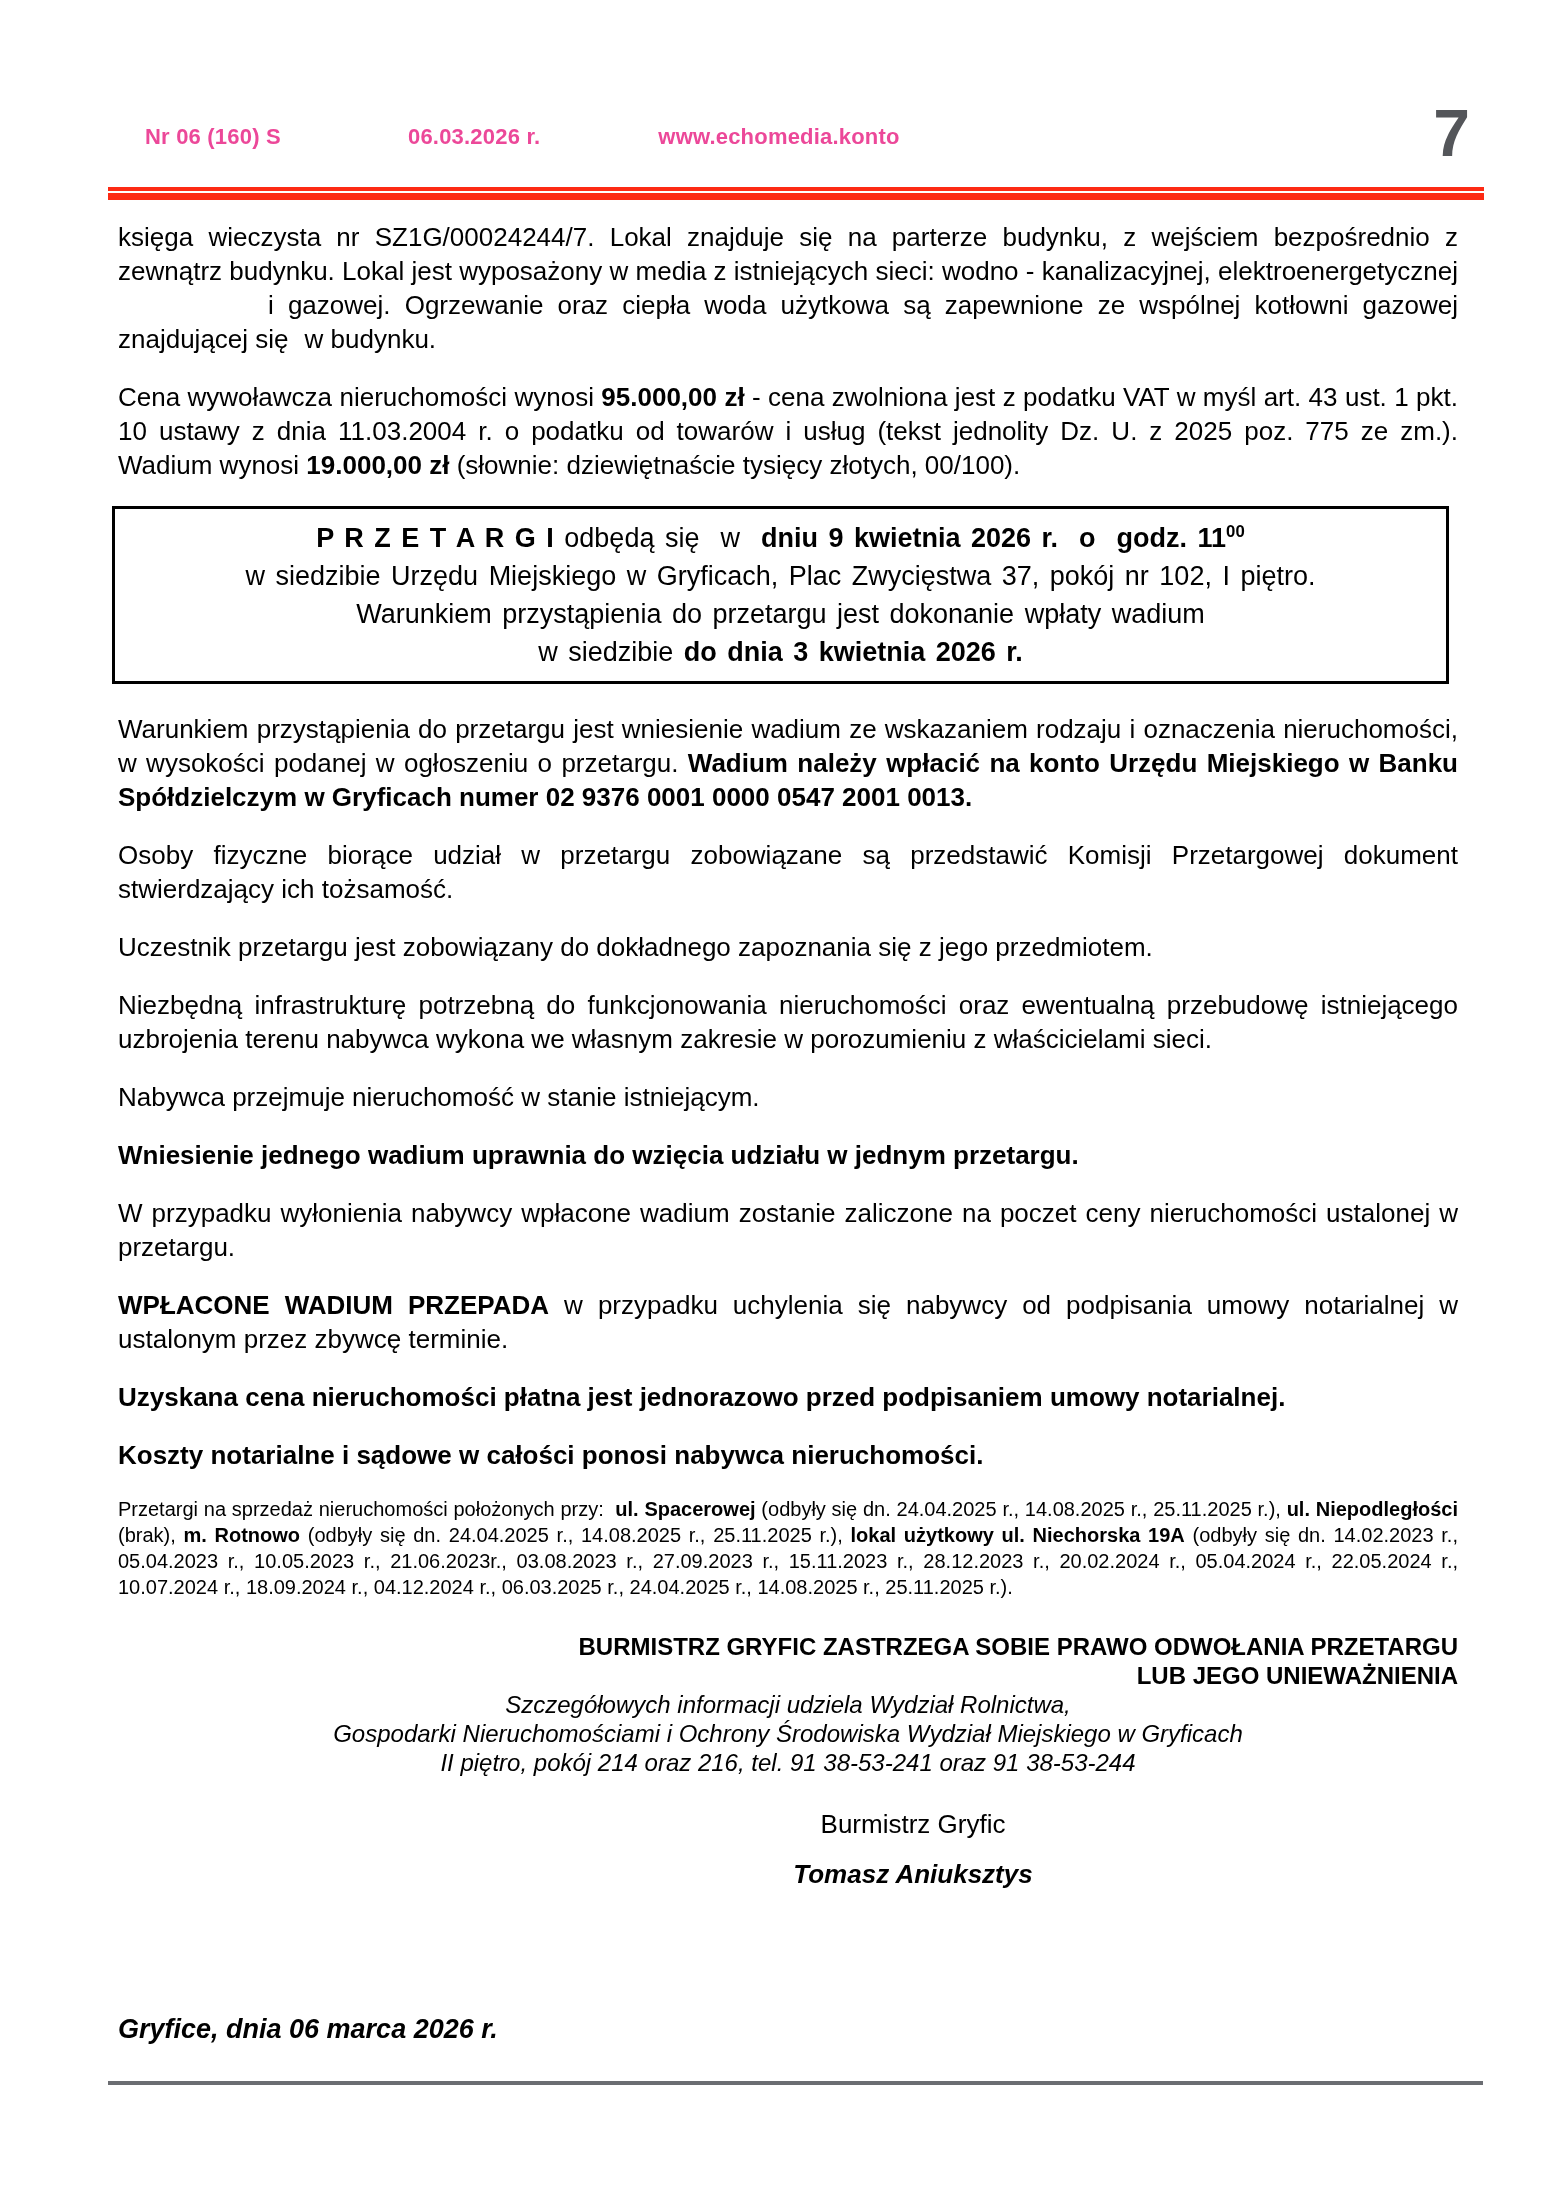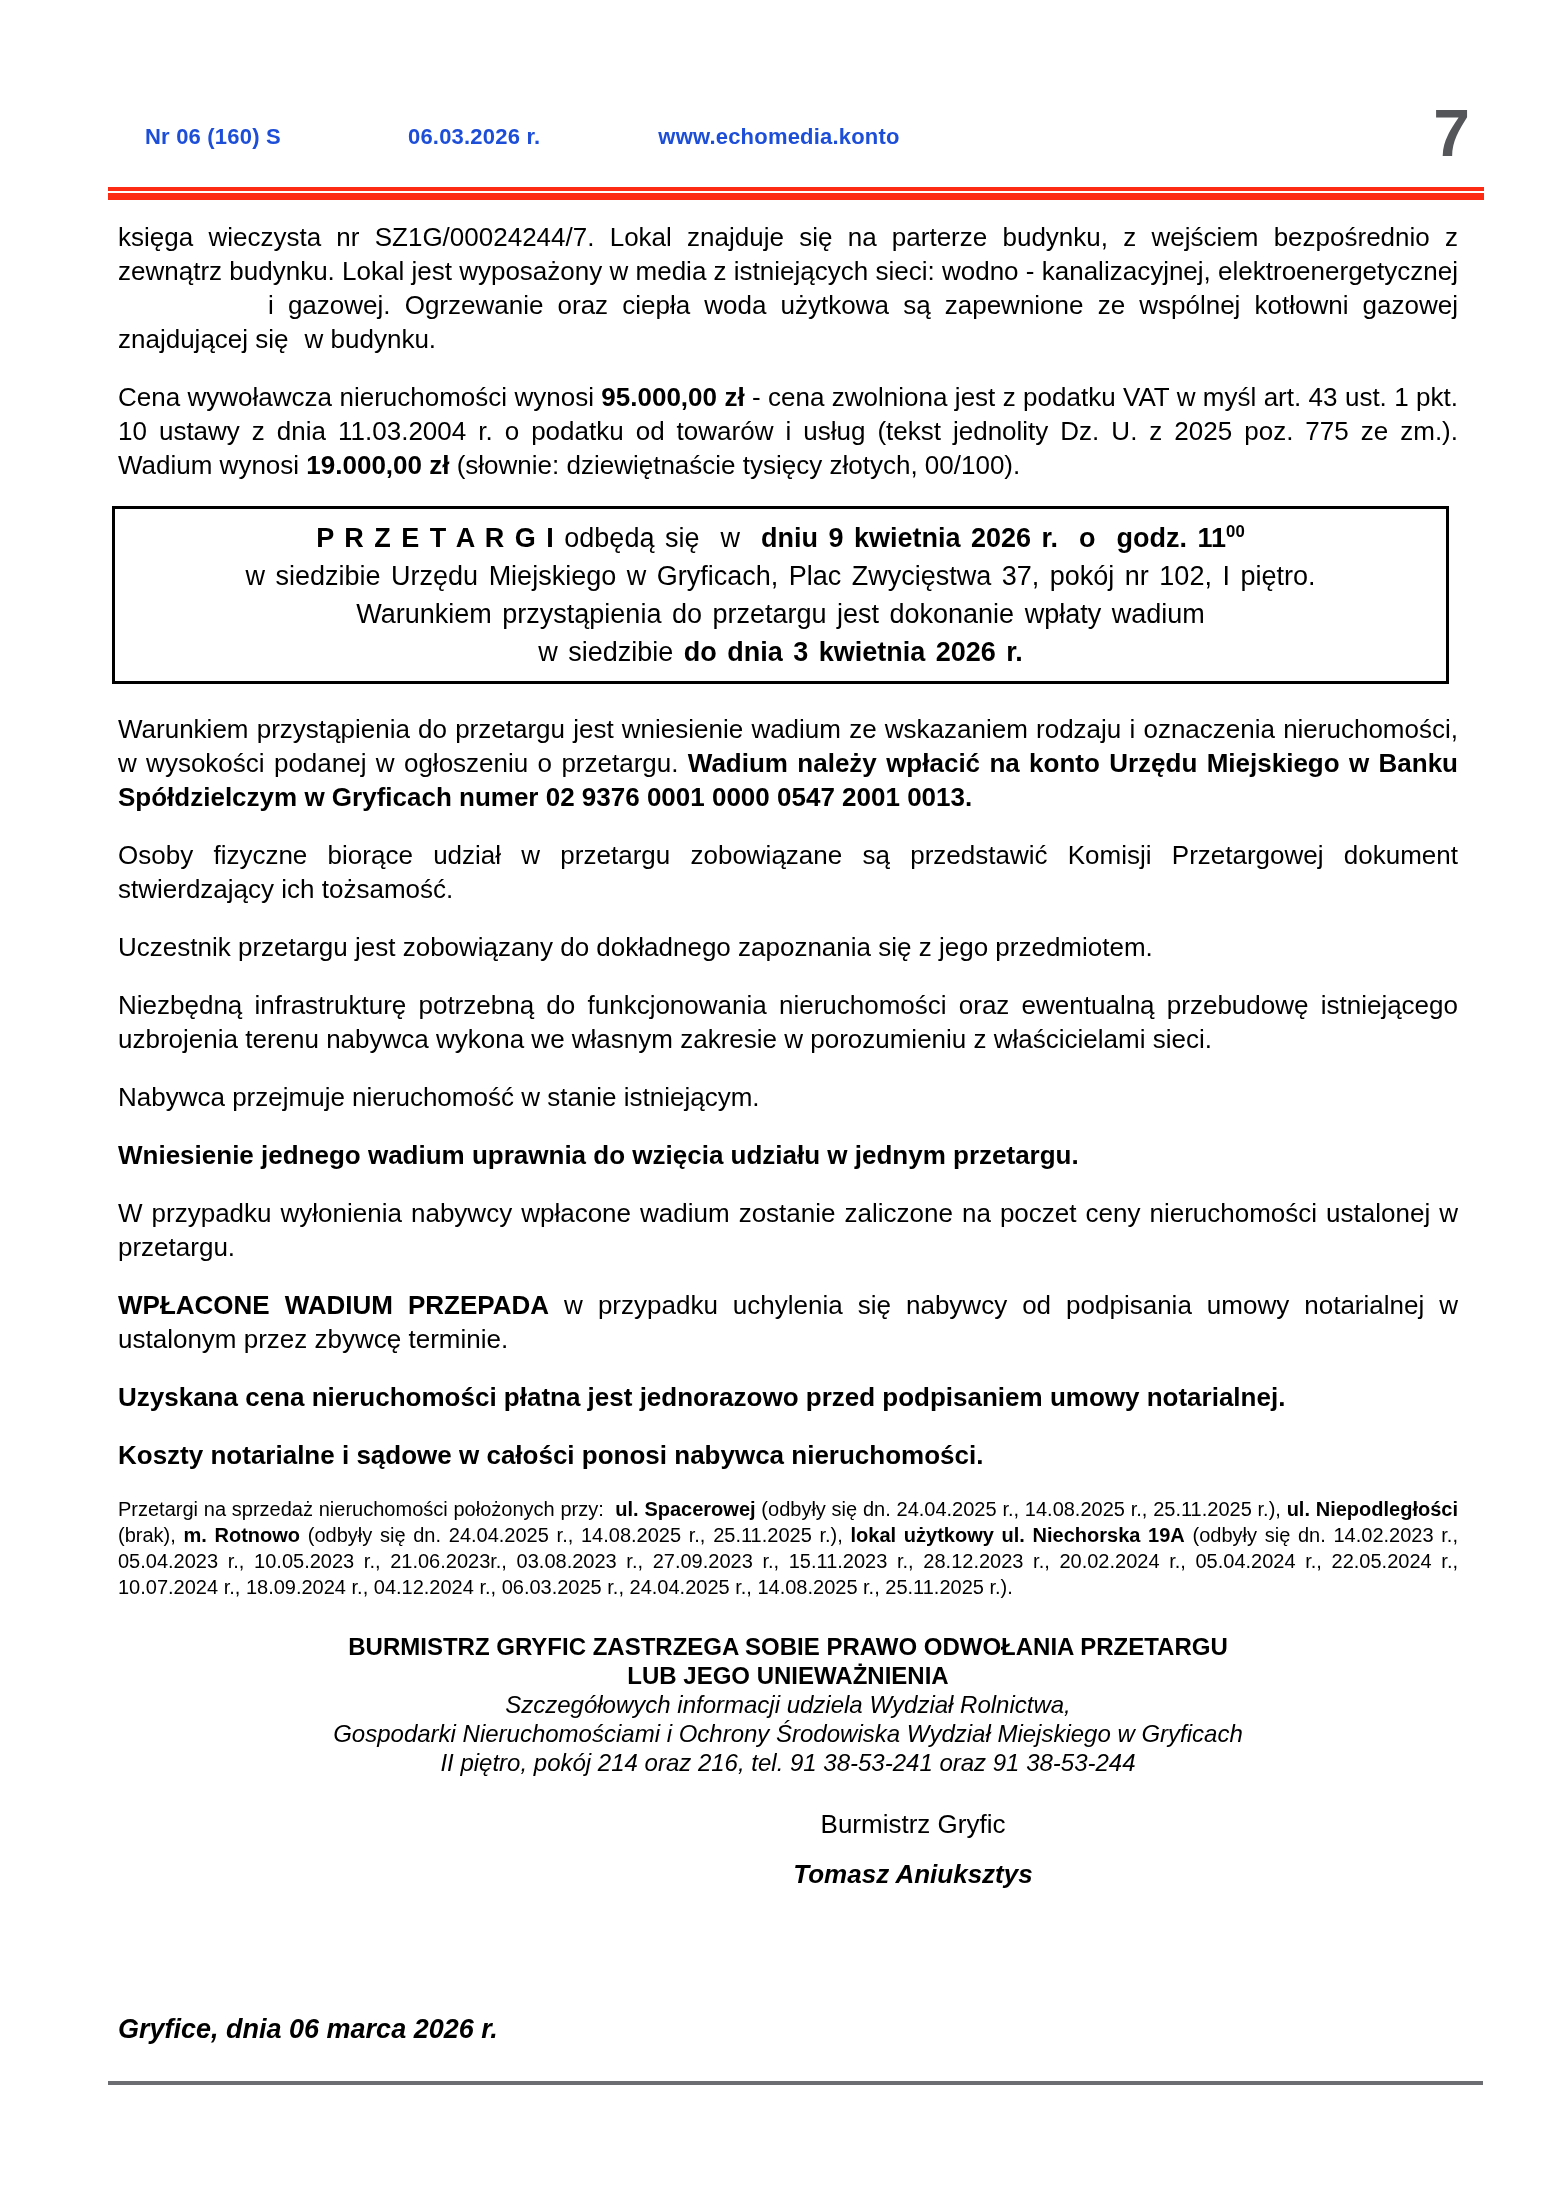--- a/index.html
+++ b/index.html
@@ -9,42 +9,42 @@
     margin:0 auto;
     background:#ffffff;
     font-family:"Liberation Sans", sans-serif;
     color:#000;
     overflow:hidden;
   }
   
   .hdr-item {
     position:absolute; top:124px;
     font-weight:bold; font-size:22px;
-    color:#1d4ed8; letter-spacing:.2px;
+    color:#ec4899; letter-spacing:.2px;
     white-space:nowrap;
   }
   .hdr-issue  { left:145px; }
   .hdr-date   { left:408px; }
   .hdr-site   { left:50%; transform:translateX(-50%); }
   .page-num {
     position:absolute; top:100px; right:88px;
     font-size:66px; font-weight:bold; line-height:1;
     color:#54565a;
   }
   .rule-red { position:absolute; left:108px; top:187px; width:1376px; }
   .rule-red .thin  { height:4px; background:#fd2a14; margin-bottom:2px; }
   .rule-red .thick { height:7px; background:#fd2a14; }
 
   
   .content {
     position:absolute; left:118px; top:220px; width:1340px;
     font-size:26px; line-height:34px;
   }
   .content p { margin:0 0 24px 0; text-align:justify; }
-  .b   { font-weight:bold; }
+  .b   { font-weight:bold;text-align:right; }
   .i   { font-style:italic; }
   .gap-lg { display:inline-block; width:150px; }
   .gap-sm { display:inline-block; width:16px; }
 
   
   .auction-box {
     box-sizing:border-box;
     width:1337px;
     margin:6px 0 28px -6px;
     border:3px solid #000;

